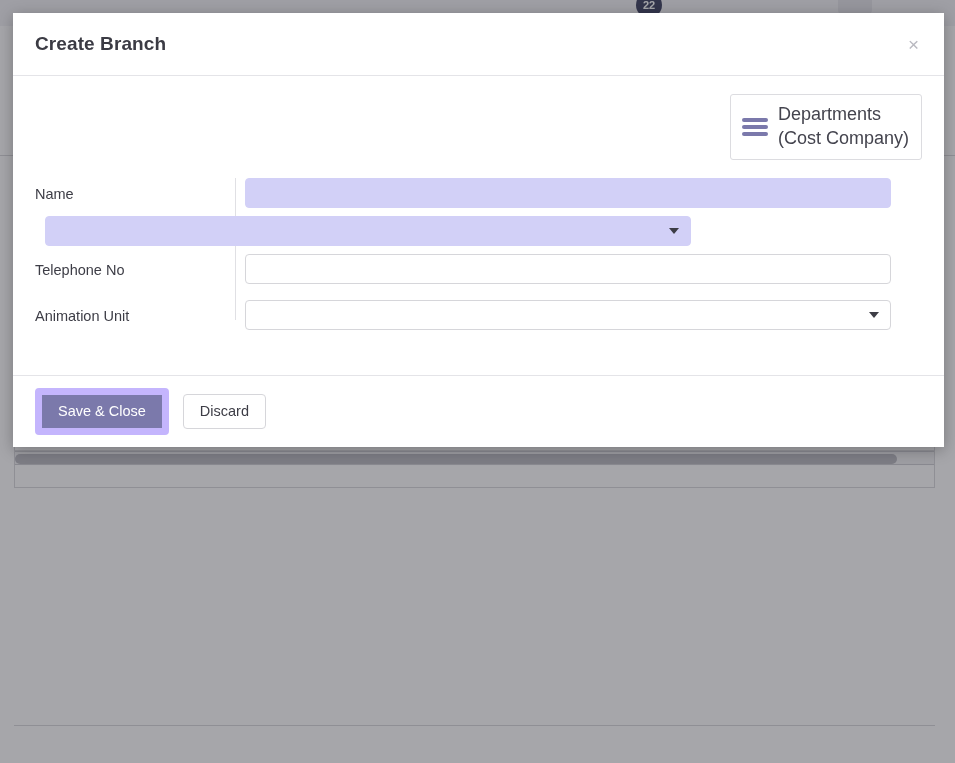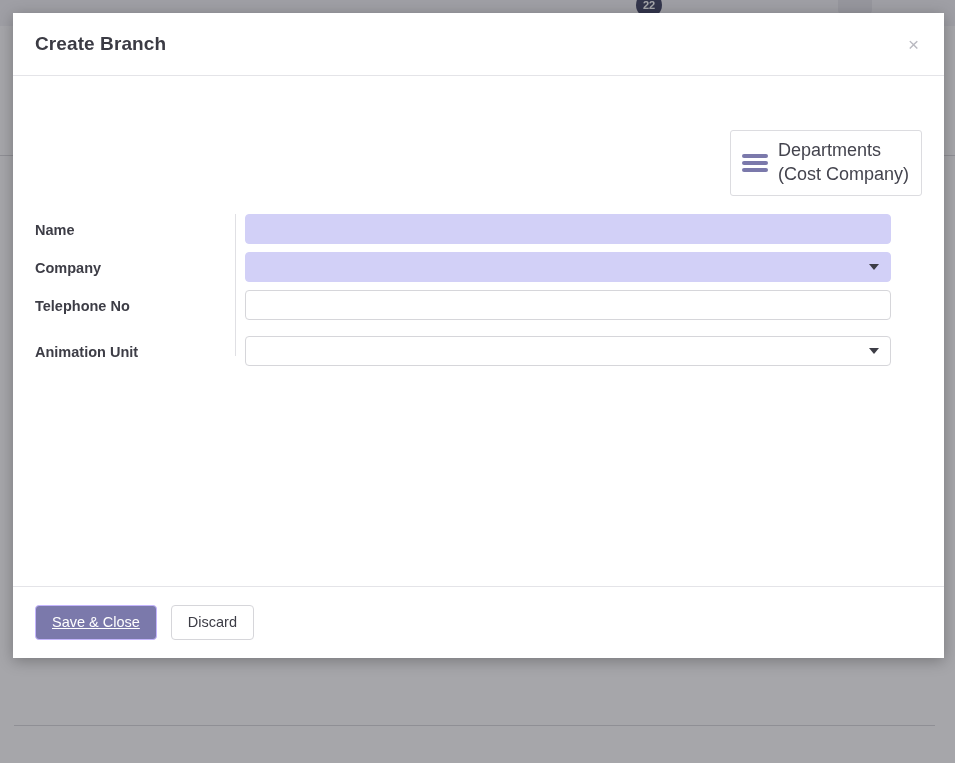--- a/index.html
+++ b/index.html
@@ -137,27 +137,26 @@
     width: 921px; height: 1px;
     background: #d4d4d8;
   }
 
   
   .modal {
     position: absolute;
     left: 13px;
     top: 13px;
     width: 931px;
-    height: 645px;
+    height: 434px;
     background: #ffffff;
     z-index: 50;
     box-shadow: 0 3px 14px rgba(0,0,0,0.28);
     display: flex;
     flex-direction: column;
-    gap: 36px;
   }
 
   .modal-header {
     position: relative;
     height: 63px;
     border-bottom: 1px solid #e4e4e8;
     display: flex;
     align-items: center;
     padding: 0 22px;
     flex: none;
@@ -242,21 +241,21 @@
   }
   .frow {
     display: flex;
     align-items: flex-start;
     margin-bottom: 8px;
   }
   .flabel {
     width: 200px;
     flex: none;
     font-size: 14.5px;
-    font-weight: bold;
+    font-weight: normal;
     color: #3d3d46;
     padding-top: 8px;
   }
   .fctl {
     flex: 1;
     padding-left: 10px;
     position: relative;
   }
   .inp {
     width: 646px;
@@ -316,23 +315,22 @@
   .btn {
     font-family: "Liberation Sans", sans-serif;
     font-size: 14.5px;
     border-radius: 4px;
     padding: 9px 16px;
     cursor: pointer;
     line-height: 1.1;
   }
   .btn-primary {
     background: #7b79ab;
-    border: 1px solid #c4b5fd;
+    border: 7px solid #c4b5fd;
     color: #ffffff;
-    text-decoration: underline;
   }
   .btn-secondary {
     background: #ffffff;
     border: 1px solid #d6d6da;
     color: #3d3d46;
   }
 </style>
 </head>
 <body>
 
@@ -408,21 +406,20 @@
         <div class="form-divider"></div>
 
         <div class="frow">
           <div class="flabel">Name</div>
           <div class="fctl">
             <input class="inp req" type="text" placeholder="" style="">
           </div>
         </div>
 
         <div class="frow">
-          <div class="flabel">Company</div>
           <div class="fctl">
             <div class="sel-wrap">
               <input class="inp req" type="text" placeholder="" style="">
               <span class="caret"></span>
             </div>
           </div>
         </div>
 
         <div class="frow">
           <div class="flabel">Telephone No</div>

